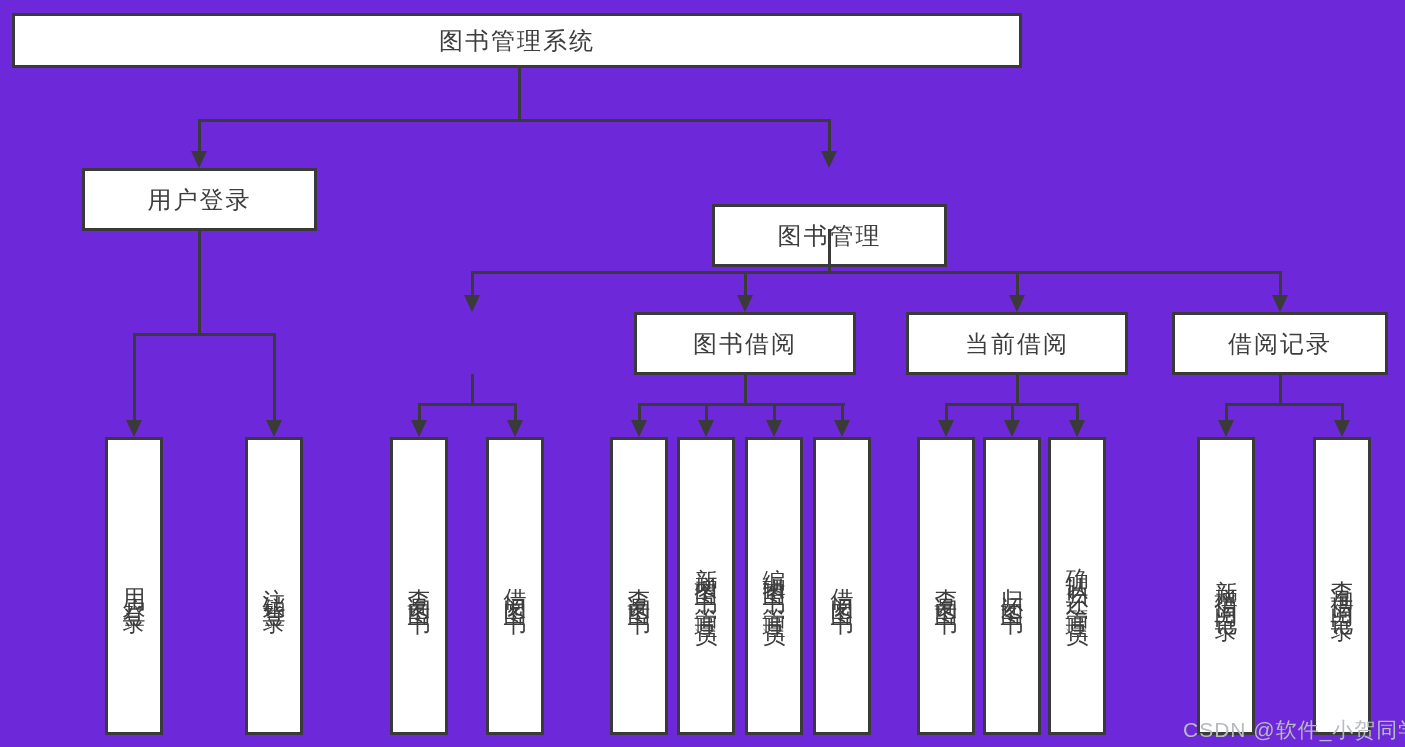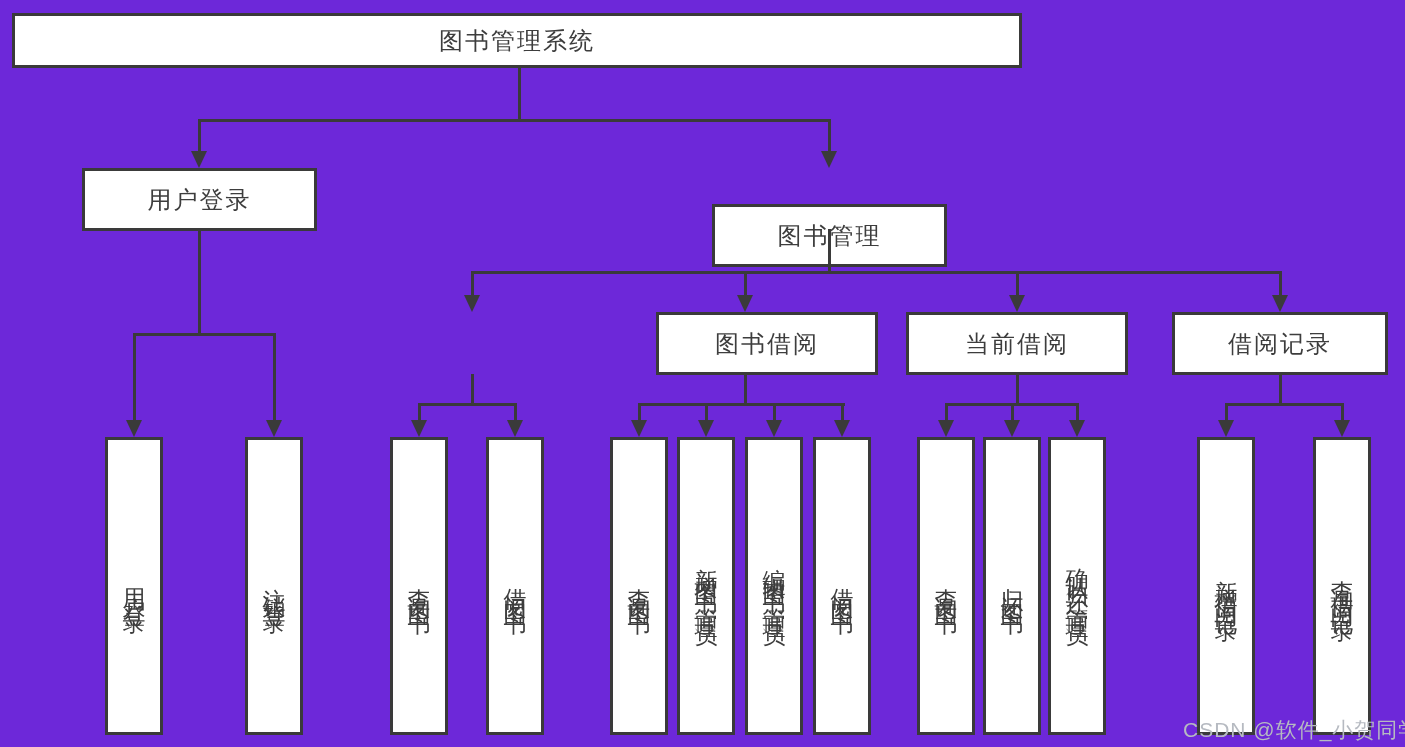--- a/index.html
+++ b/index.html
@@ -43,21 +43,21 @@
     border-left: 8px solid transparent;
     border-right: 8px solid transparent;
     border-top: 17px solid #3a3a3a;
   }
 
   
   #n-root { left: 12px;  top: 13px;  width: 1010px; height: 55px; }
   #n-user { left: 82px;  top: 168px; width: 235px;  height: 63px; }
   #n-mgmt { left: 712px; top: 168px; width: 235px;  height: 63px; margin-top: 36px; }
   #n-rec  { left: 361px; top: 312px; width: 222px;  height: 63px; }
-  #n-bor  { left: 656px; top: 312px; width: 222px;  height: 63px; align-items: center; }
+  #n-bor  { left: 634px; top: 312px; width: 222px;  height: 63px; align-items: center; }
   #n-cur  { left: 906px; top: 312px; width: 222px;  height: 63px; }
   #n-log  { left: 1172px;top: 312px; width: 216px;  height: 63px; }
 
   
   #lf-u1 { left: 105px; }  #lf-u2 { left: 245px; }
   #lf-r1 { left: 390px; }  #lf-r2 { left: 486px; }
   #lf-b1 { left: 610px; }  #lf-b2 { left: 677px; }
   #lf-b3 { left: 745px; }  #lf-b4 { left: 813px; }
   #lf-c1 { left: 917px; }  #lf-c2 { left: 983px; }  #lf-c3 { left: 1048px; }
   #lf-g1 { left: 1197px; } #lf-g2 { left: 1313px; }

